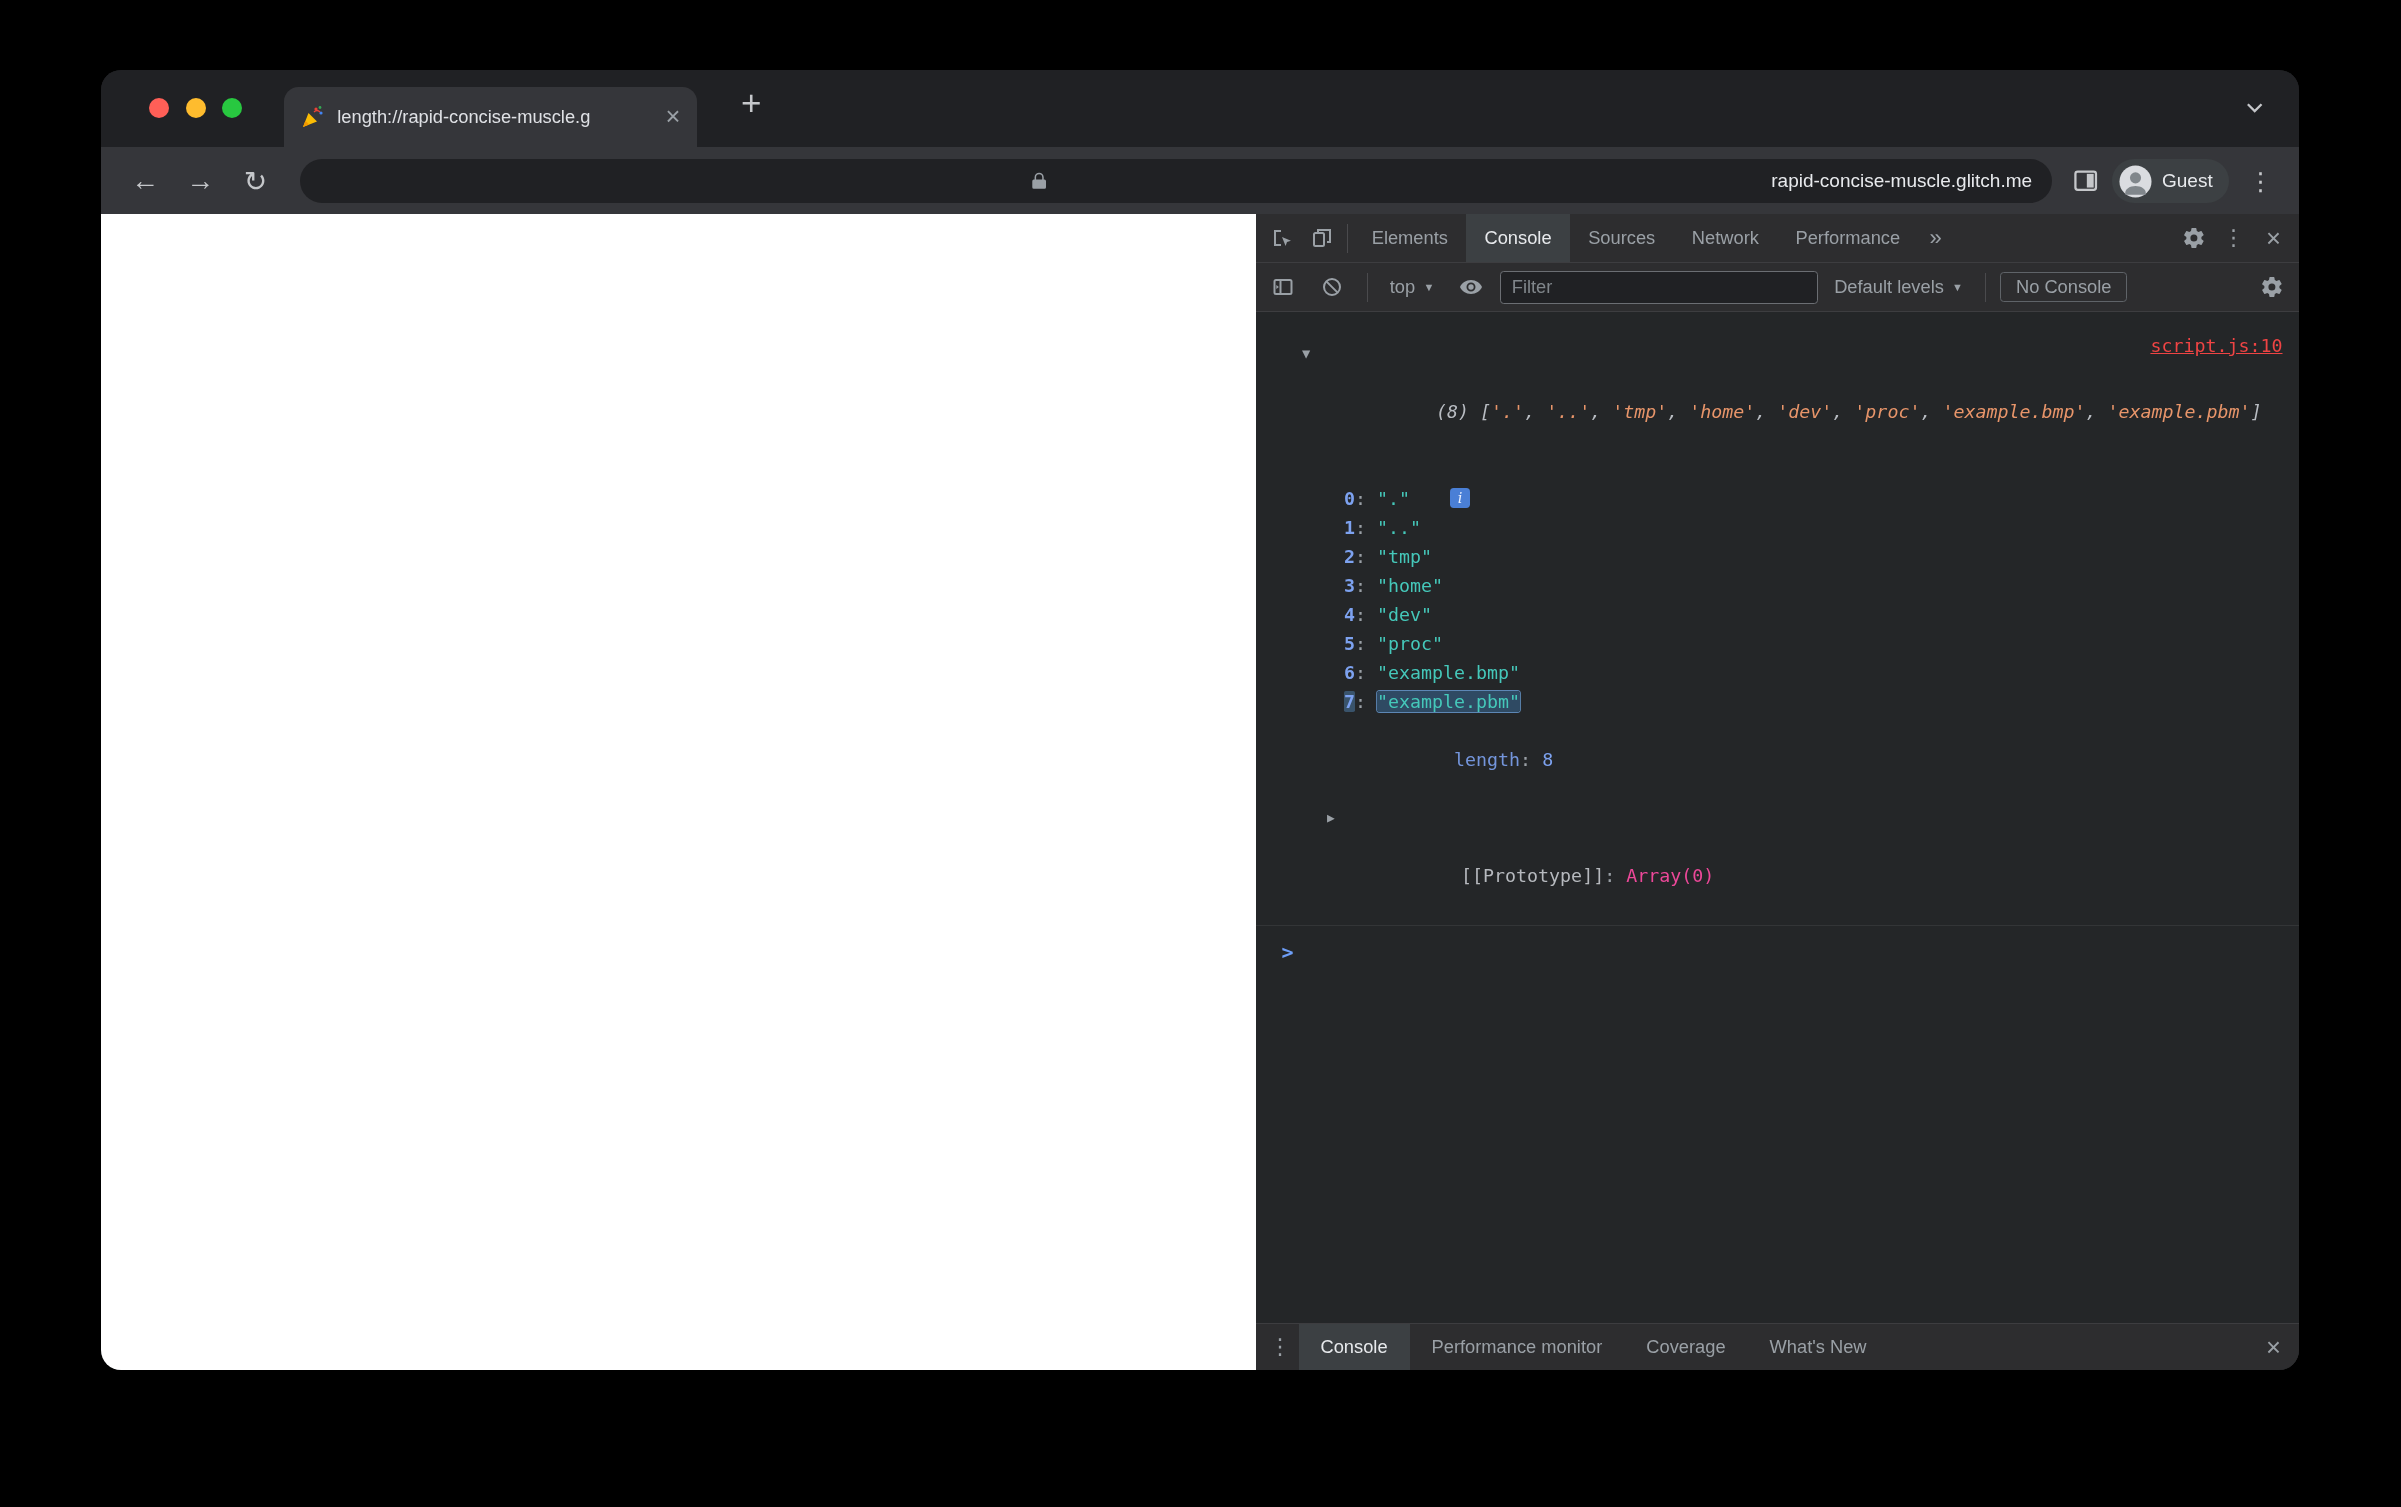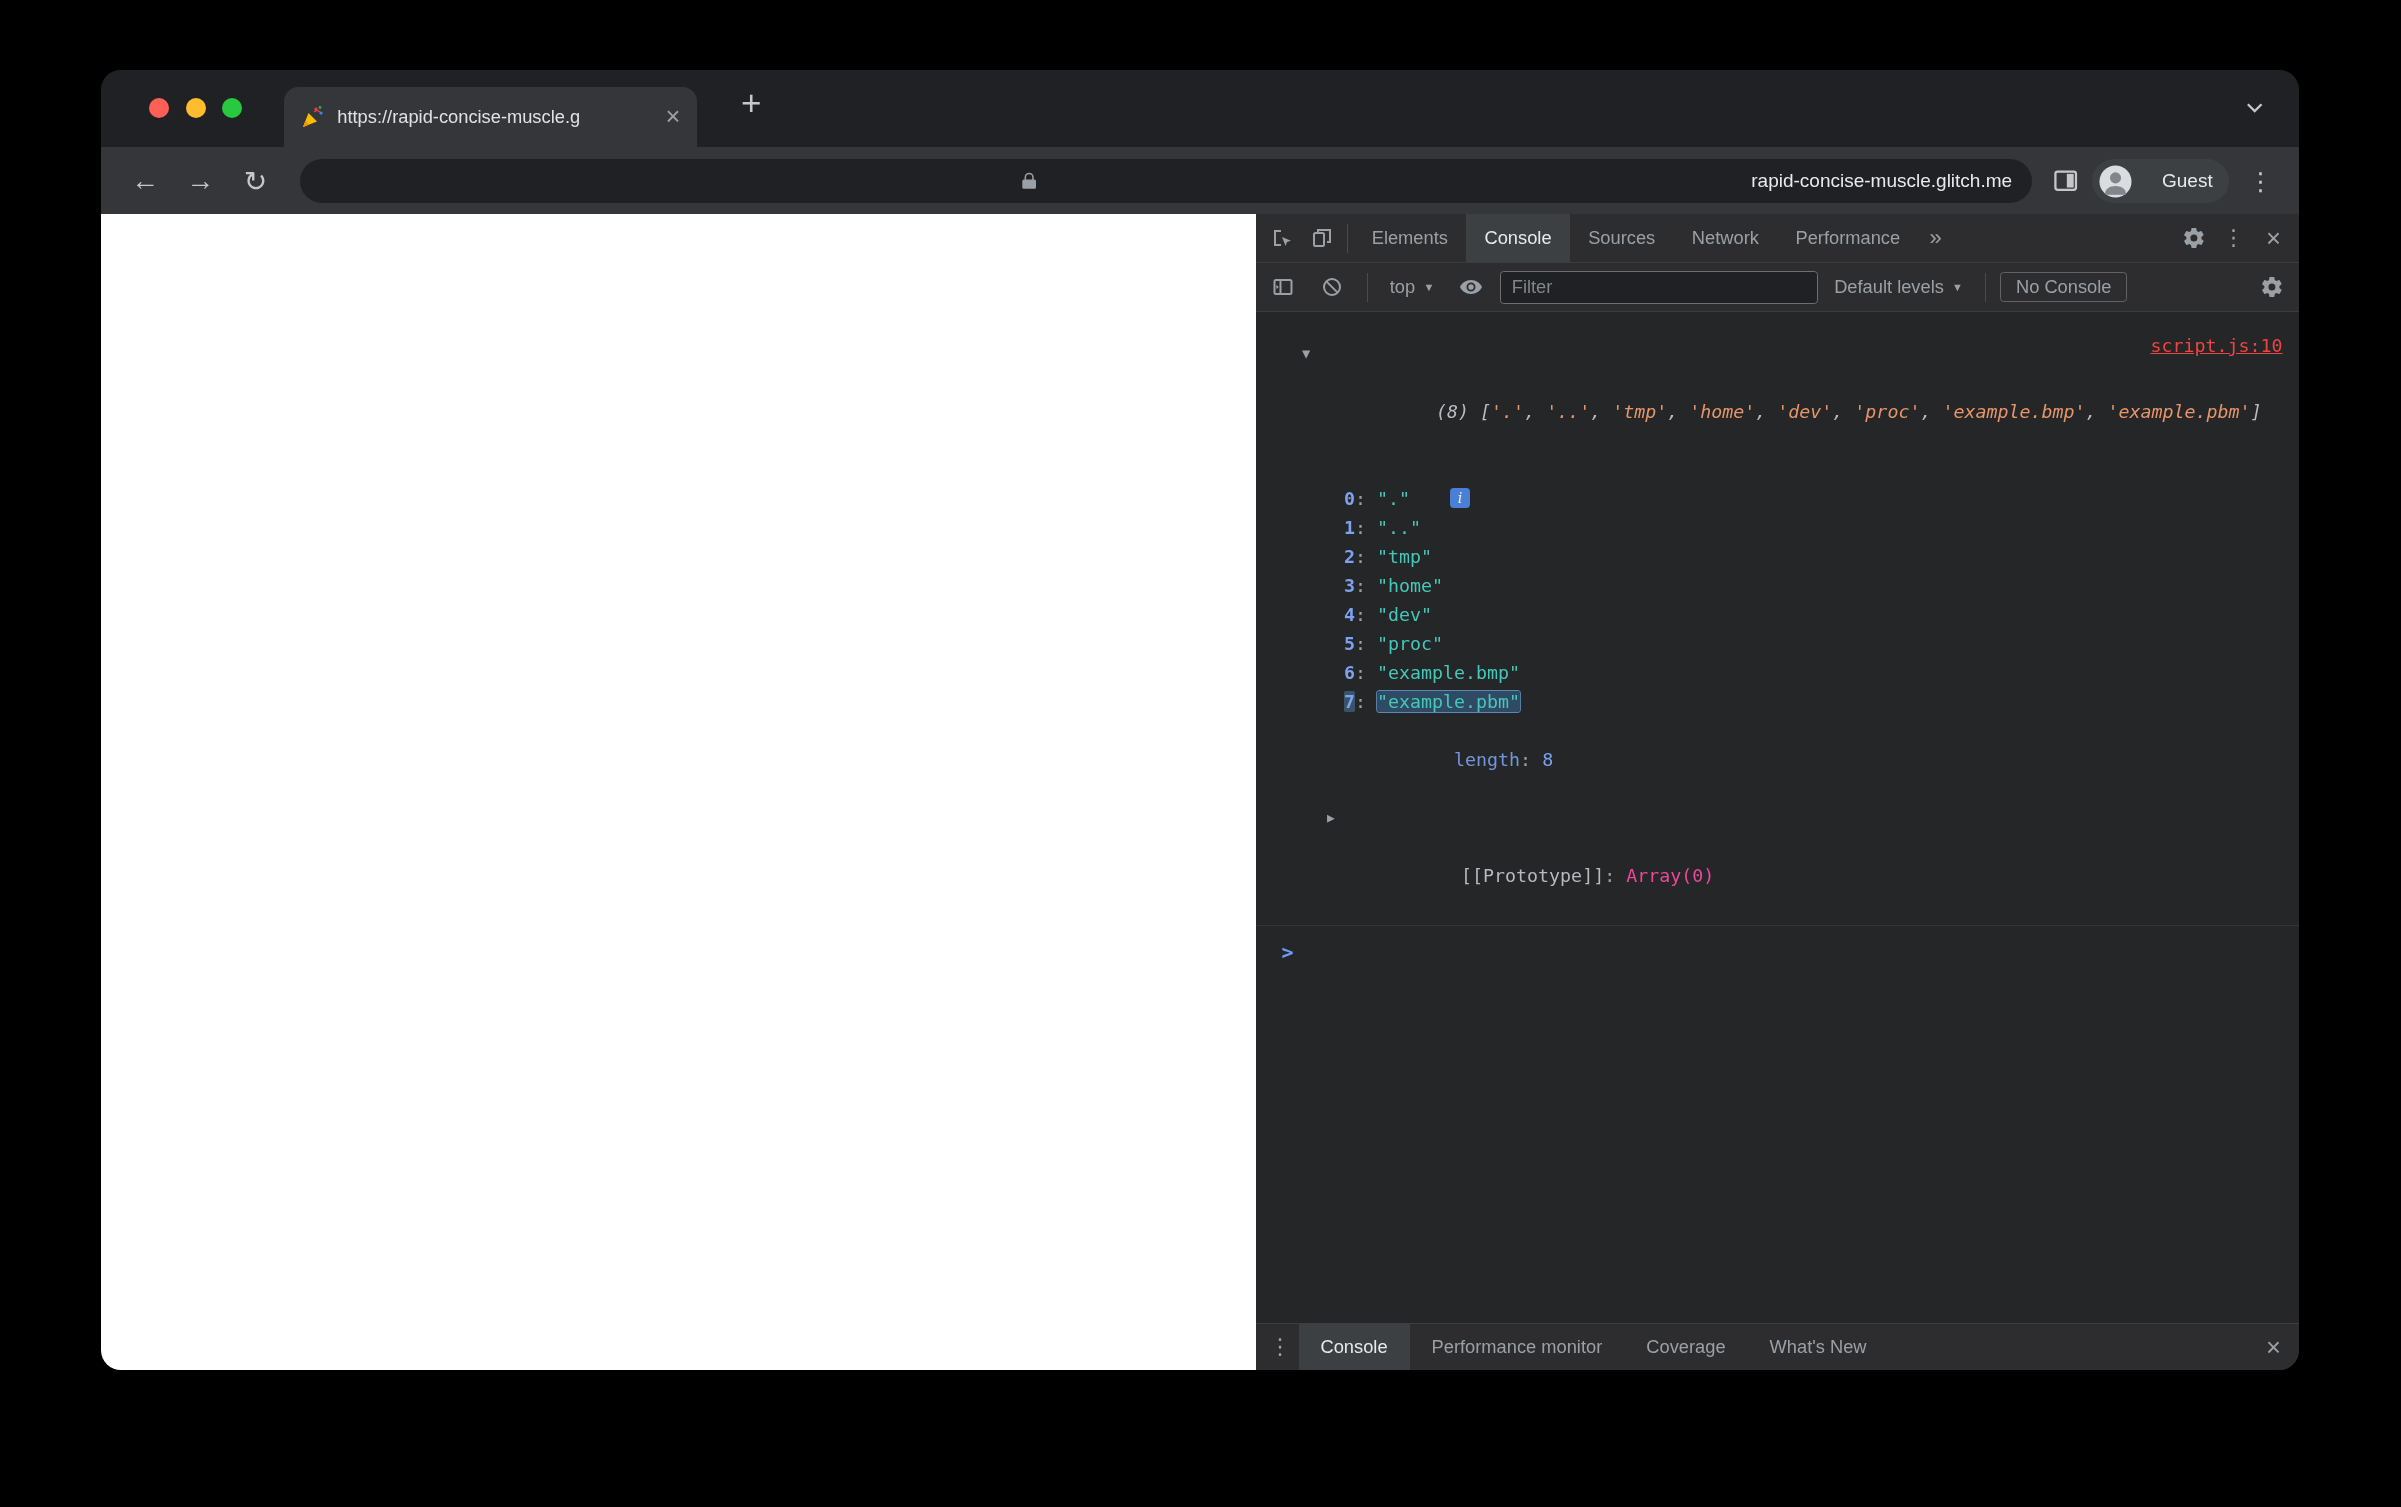--- a/index.html
+++ b/index.html
@@ -20,21 +20,21 @@
   .strip-chevron{position:absolute;right:31px;top:24px;width:27.4px;height:27.4px;}
   
   .toolbar{height:68px;background:#35363a;display:flex;align-items:center;padding:0 20px;gap:7.3px;box-sizing:border-box;}
   .navbtn{width:48px;text-align:center;color:#c5c7ca;font-size:28px;flex:none;}
   .addressbar{flex:1;height:44px;background:#202124;border-radius:22px;display:flex;align-items:center;
     padding:0 20px;gap:12.8px;margin:0 12.8px;box-sizing:border-box;}
   .url{color:#e8eaed;font-size:19px;}
   .icon-svg{display:inline-block;vertical-align:middle;}
   .profile-chip{display:flex;align-items:center;gap:9.1px;background:#3c4043;border-radius:22px;
     padding:4.6px 16.5px 4.6px 5.5px;margin:0 5.5px;}
-  .profile-label{color:#e8eaed;font-size:19px;margin-left:20px;}
+  .profile-label{color:#e8eaed;font-size:19px;}
   .menu-dots{color:#c5c7ca;font-size:25px;width:37px;text-align:center;}
   
   .page{position:absolute;left:0;top:144px;width:1156px;bottom:0;background:#ffffff;}
   .devtools{position:absolute;right:0;top:144px;width:1043px;bottom:0;background:#242628;
     display:flex;flex-direction:column;font-size:18.3px;color:#9aa0a6;}
   .dt-tabbar{height:48px;background:#2d2d2f;border-bottom:0.9px solid #3d3d40;display:flex;
     align-items:center;flex:none;padding:0 5.5px;}
   .dt-icon{width:40px;text-align:center;flex:none;}
   .vsep{width:0.9px;height:29px;background:#4a4a4d;margin:0 5.5px;flex:none;}
   .dt-tabs{display:flex;height:100%;}
@@ -99,21 +99,21 @@
     </div>
     <div class="tab">
       <svg class="favicon-svg" viewBox="0 0 24 24">
         <path d="M2 22l5.5-14 8.5 8.5z" fill="#fbbc04"></path>
         <path d="M2 22l2.4-6.2 3.8 3.8z" fill="#f29900"></path>
         <circle cx="15" cy="4" r="1.6" fill="#ea4335"></circle>
         <circle cx="20" cy="8" r="1.6" fill="#4285f4"></circle>
         <circle cx="19" cy="2.5" r="1.4" fill="#34a853"></circle>
         <path d="M13 7c2-2 4-2 6 0" stroke="#ea4335" stroke-width="1.3" fill="none"></path>
       </svg>
-      <span class="tab-title">https://rapid-concise-muscle.g</span>
+      <span class="tab-title">length://rapid-concise-muscle.g</span>
       <span class="tab-close">×</span>
     </div>
     <span class="newtab">+</span>
     <svg class="strip-chevron" viewBox="0 0 24 24">
       <path d="M6 9l6 6 6-6" fill="none" stroke="#c5c7ca" stroke-width="2"></path>
     </svg>
   </div>
 
   <div class="toolbar">
     <span class="navbtn">←</span>

